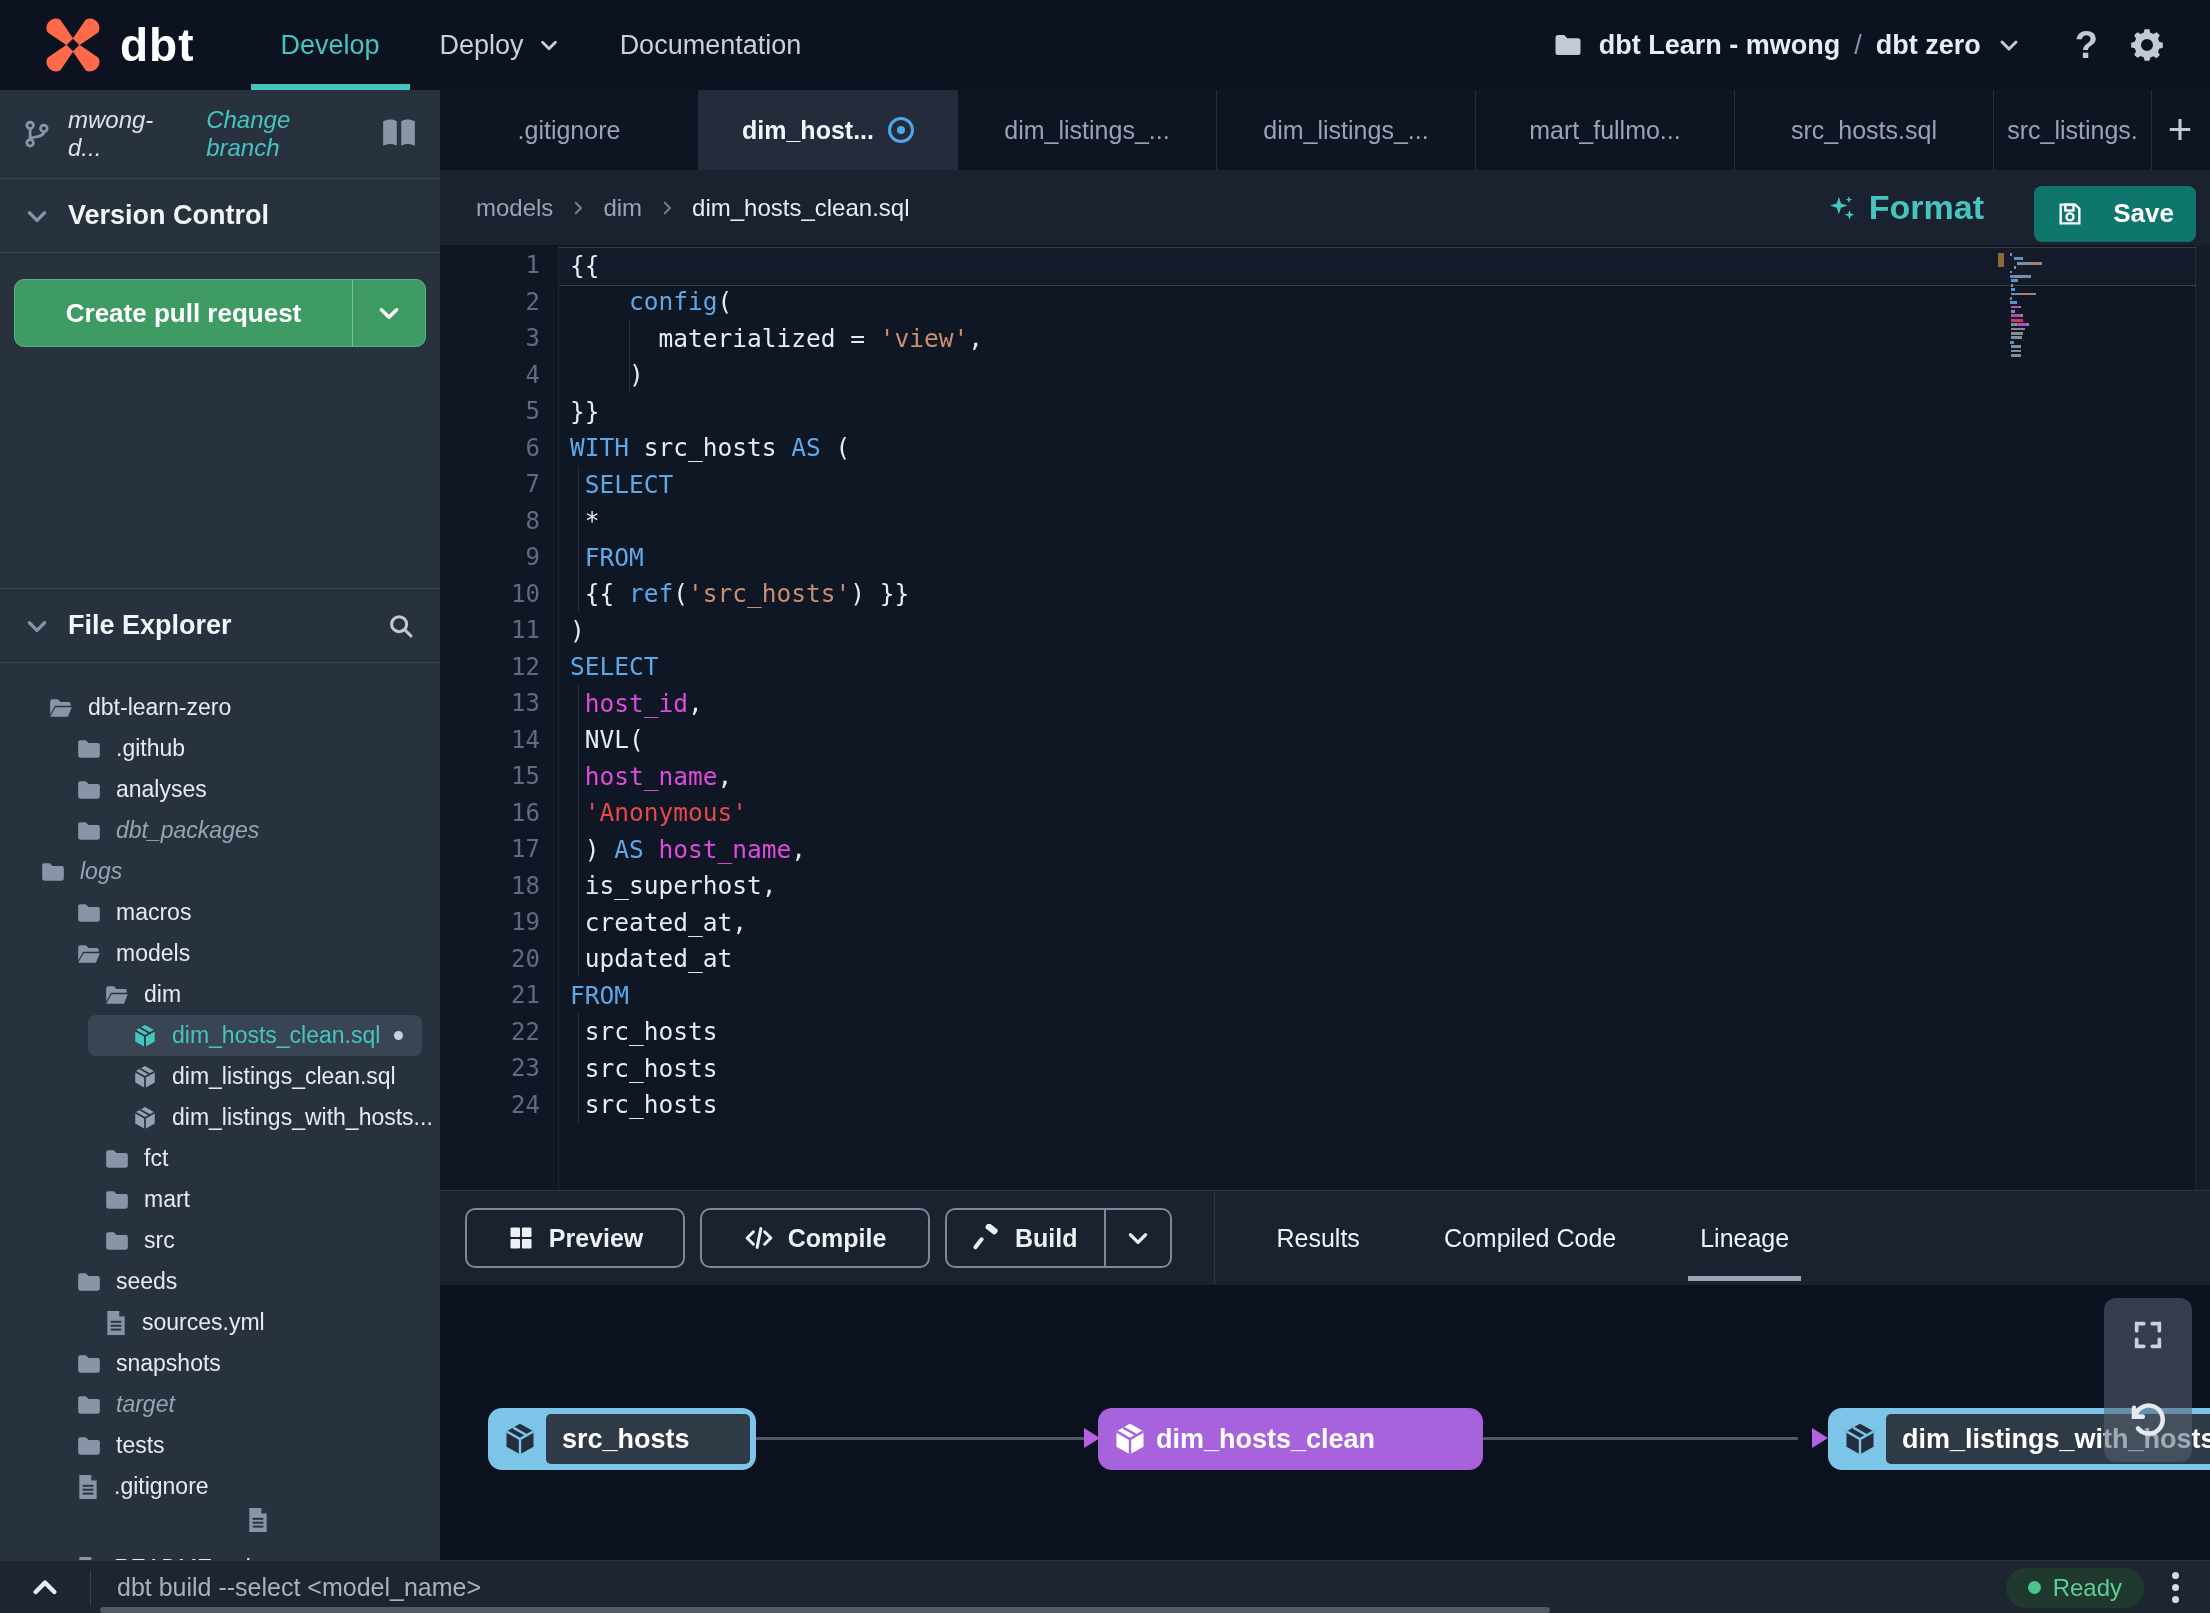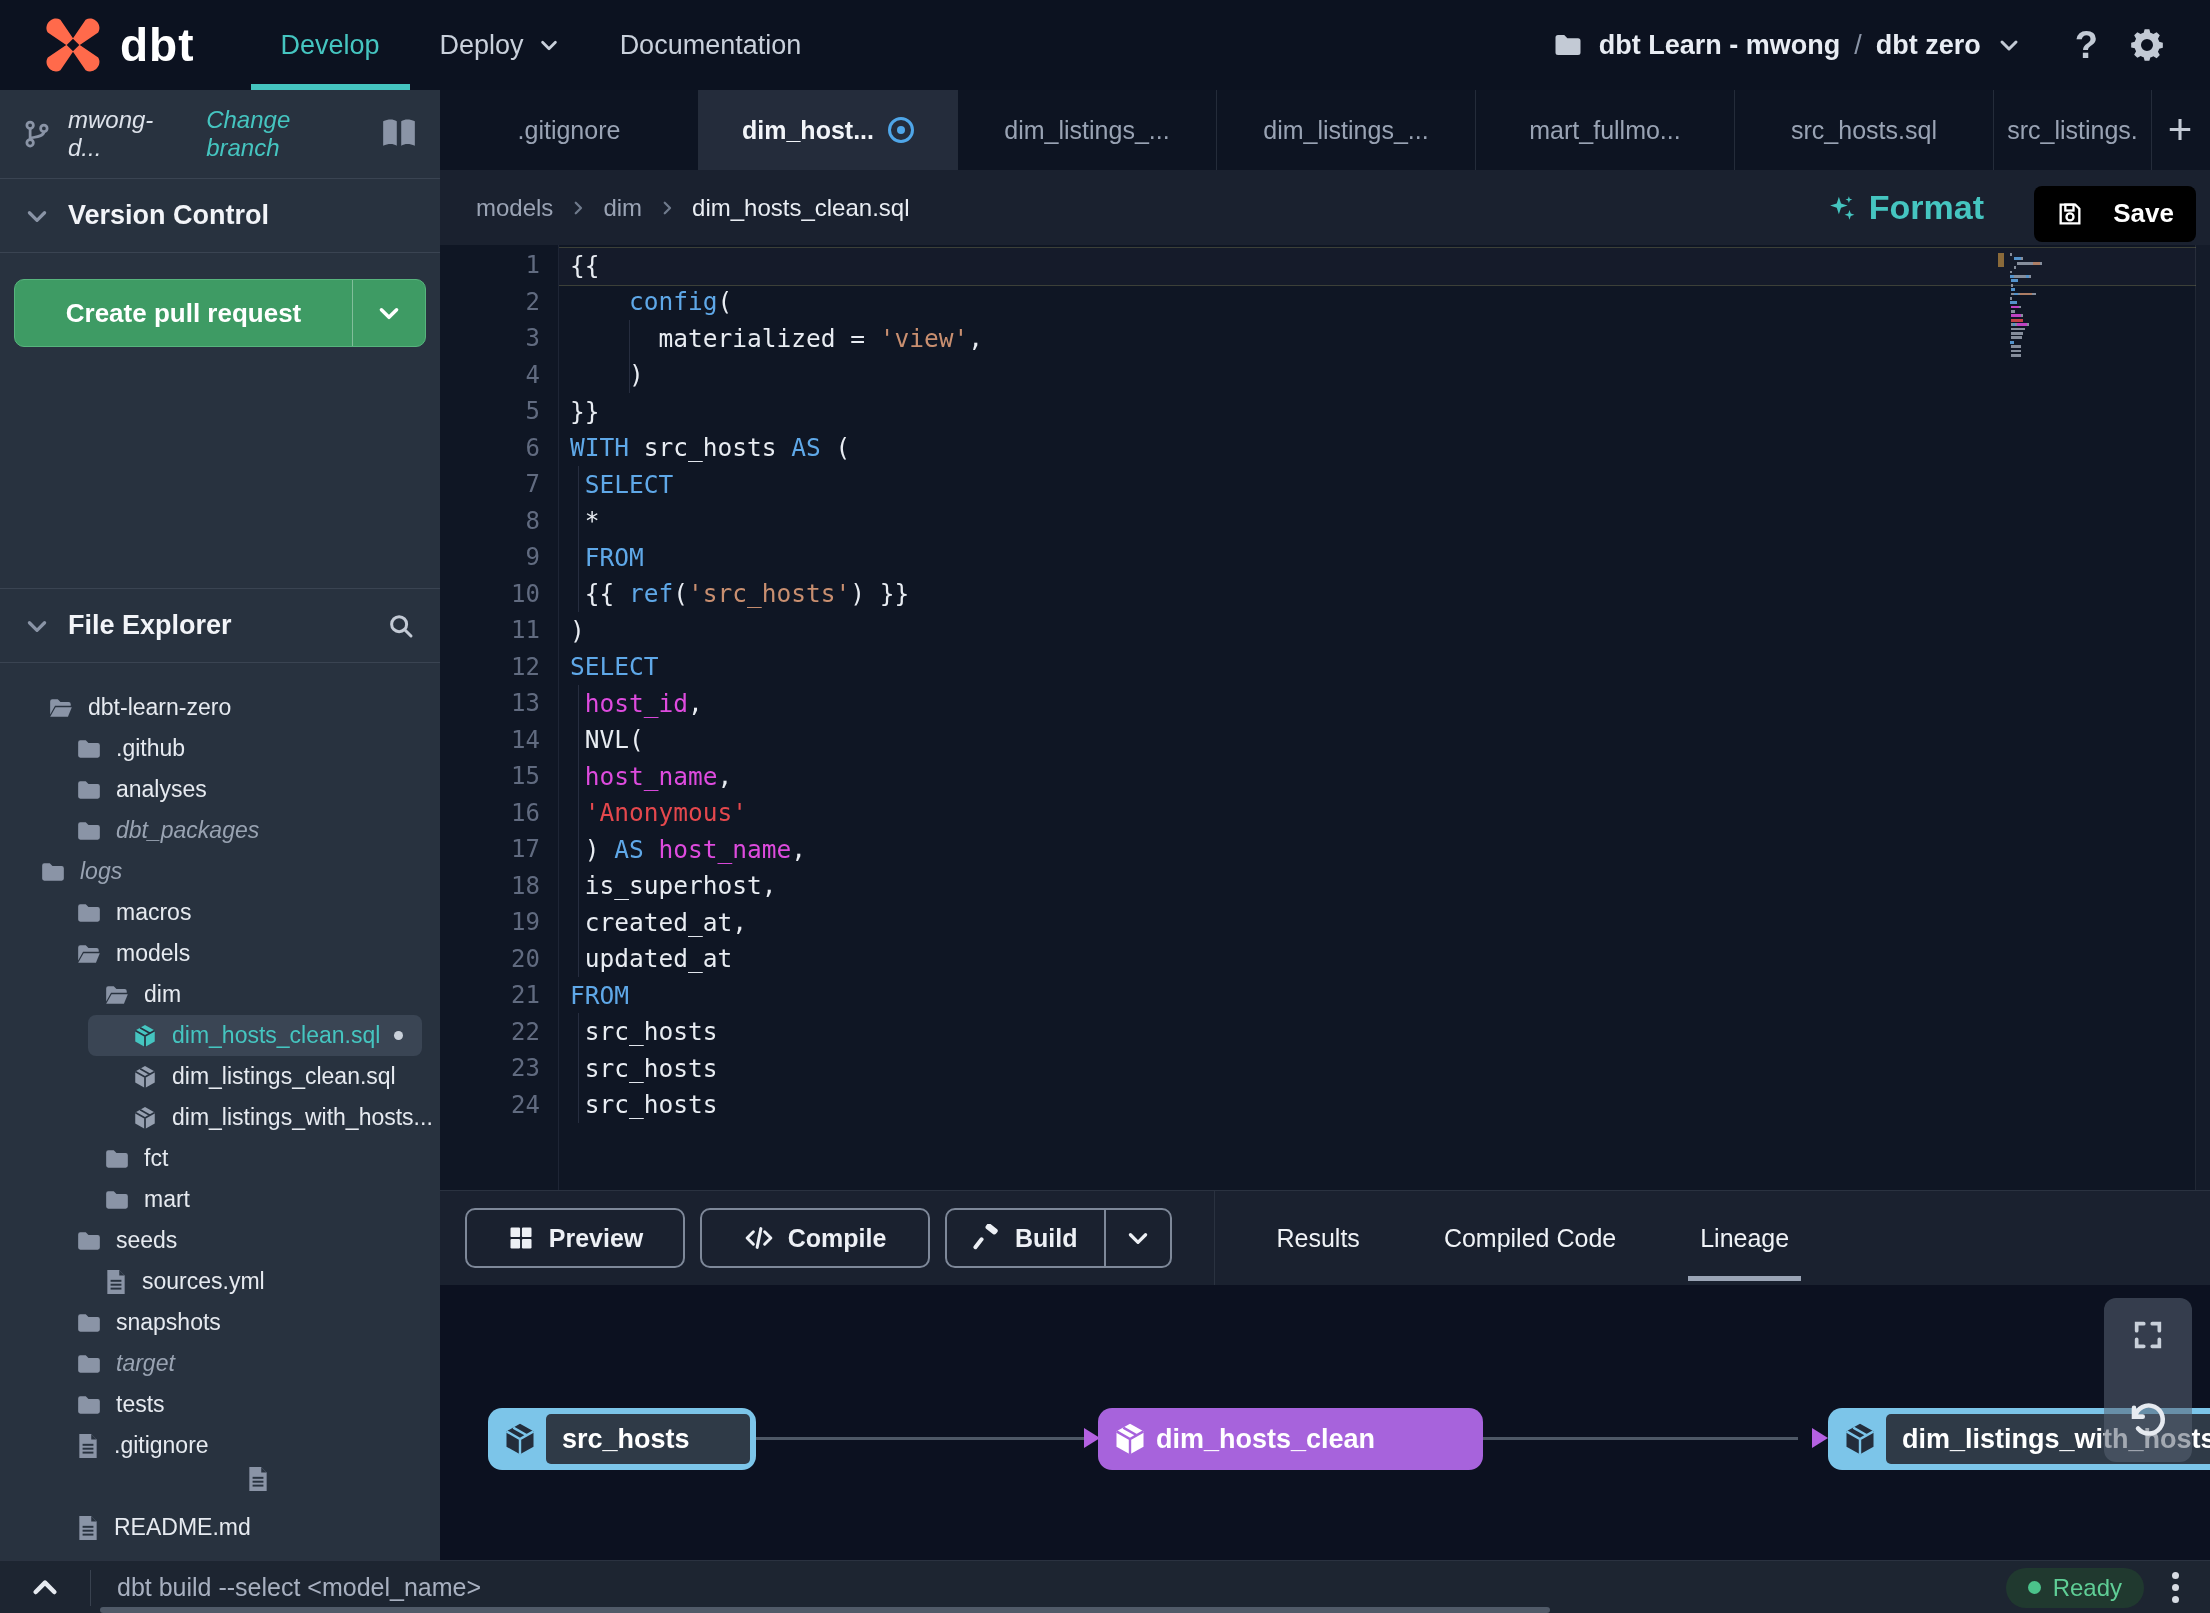--- a/index.html
+++ b/index.html
@@ -48,21 +48,21 @@
   .mod-dot{width:20px;height:20px;border:3px solid #4FA6E8;border-radius:50%;position:relative;flex:none;}
   .mod-dot::after{content:"";position:absolute;left:50%;top:50%;width:8px;height:8px;margin:-4px 0 0 -4px;border-radius:50%;background:#4FA6E8;}
   .tab-add{width:56px;display:flex;align-items:center;justify-content:center;color:#C3CAD5;font-size:42px;cursor:pointer;}
 
   
   #crumbbar{position:absolute;left:440px;top:170px;right:0;height:75px;background:#1A212F;display:flex;align-items:center;padding-left:36px;}
   .crumb{font-size:24px;color:#9AA3B4;cursor:pointer;}
   .crumb.file{color:#E9EDF3;}
   .crumb-sep{margin:0 16px;display:flex;}
   .format-btn{margin-left:auto;display:flex;align-items:center;gap:12px;color:#45C5C0;font-size:34px;font-weight:600;margin-right:50px;cursor:pointer;}
-  .save-btn{width:162px;height:56px;background:#000000;border-radius:8px;display:flex;align-items:center;justify-content:center;gap:29px;color:#fff;font-size:26px;font-weight:600;margin-right:14px;cursor:pointer;margin-top:12px;}
+  .save-btn{width:162px;height:56px;background:#0f766e;border-radius:8px;display:flex;align-items:center;justify-content:center;gap:29px;color:#fff;font-size:26px;font-weight:600;margin-right:14px;cursor:pointer;margin-top:12px;}
 
   
   #editor{position:absolute;left:440px;top:245px;right:0;height:945px;background:#0F1624;overflow:hidden;font-family:"DejaVu Sans Mono",monospace;}
   .cur-line{position:absolute;left:118px;right:14px;top:2px;height:37px;background:#151B2A;border-top:1px solid #3C4038;border-bottom:1px solid #3C4038;}
   .gutter-sep{position:absolute;left:118px;top:0;bottom:0;width:1px;background:#1E2535;}
   .lines{position:absolute;left:0;top:2px;right:0;}
   .cl{display:flex;align-items:center;height:36.5px;}
   .ln{width:100px;flex:none;text-align:right;color:#616B80;font-size:24px;}
   .ct{margin-left:30px;font-size:24.5px;white-space:pre;}
   .guide{position:absolute;width:1px;background:#262D3F;}
@@ -332,20 +332,28 @@
           <span>fct</span>
         </div>
         <div class="trow" style="padding-left: 104px;">
           <span class="ticon">
             <svg width="26" height="26" viewBox="0 0 24 24">
               <path fill="#8A94A6" d="M2 6a2 2 0 0 1 2-2h5l2.5 2.5H20a2 2 0 0 1 2 2V18a2 2 0 0 1-2 2H4a2 2 0 0 1-2-2z"></path>
             </svg>
           </span>
           <span>mart</span>
         </div>
+        <div class="trow" style="padding-left: 104px;">
+          <span class="ticon">
+            <svg width="26" height="26" viewBox="0 0 24 24">
+              <path fill="#8A94A6" d="M2 6a2 2 0 0 1 2-2h5l2.5 2.5H20a2 2 0 0 1 2 2V18a2 2 0 0 1-2 2H4a2 2 0 0 1-2-2z"></path>
+            </svg>
+          </span>
+          <span>src</span>
+        </div>
         <div class="trow" style="padding-left: 76px;">
           <span class="ticon">
             <svg width="26" height="26" viewBox="0 0 24 24">
               <path fill="#8A94A6" d="M2 6a2 2 0 0 1 2-2h5l2.5 2.5H20a2 2 0 0 1 2 2V18a2 2 0 0 1-2 2H4a2 2 0 0 1-2-2z"></path>
             </svg>
           </span>
           <span>seeds</span>
         </div>
         <div class="trow" style="padding-left: 104px;">
           <span class="ticon">

